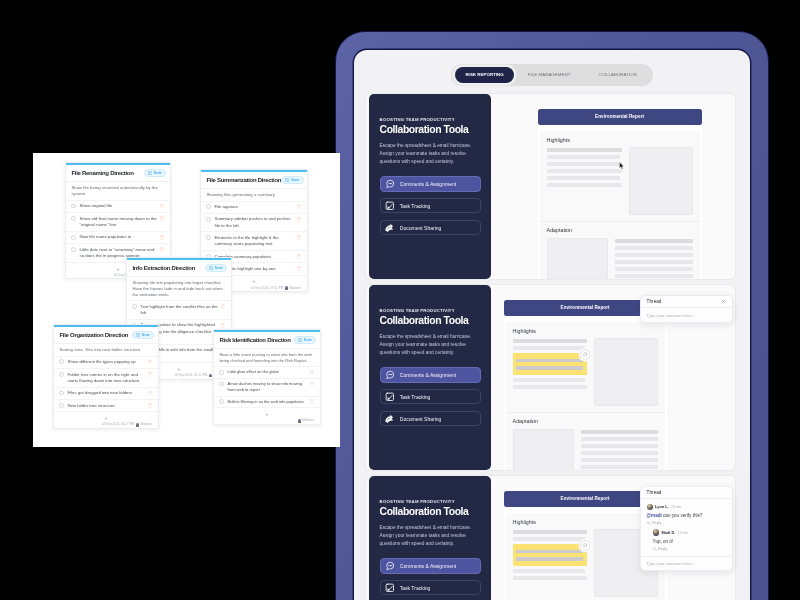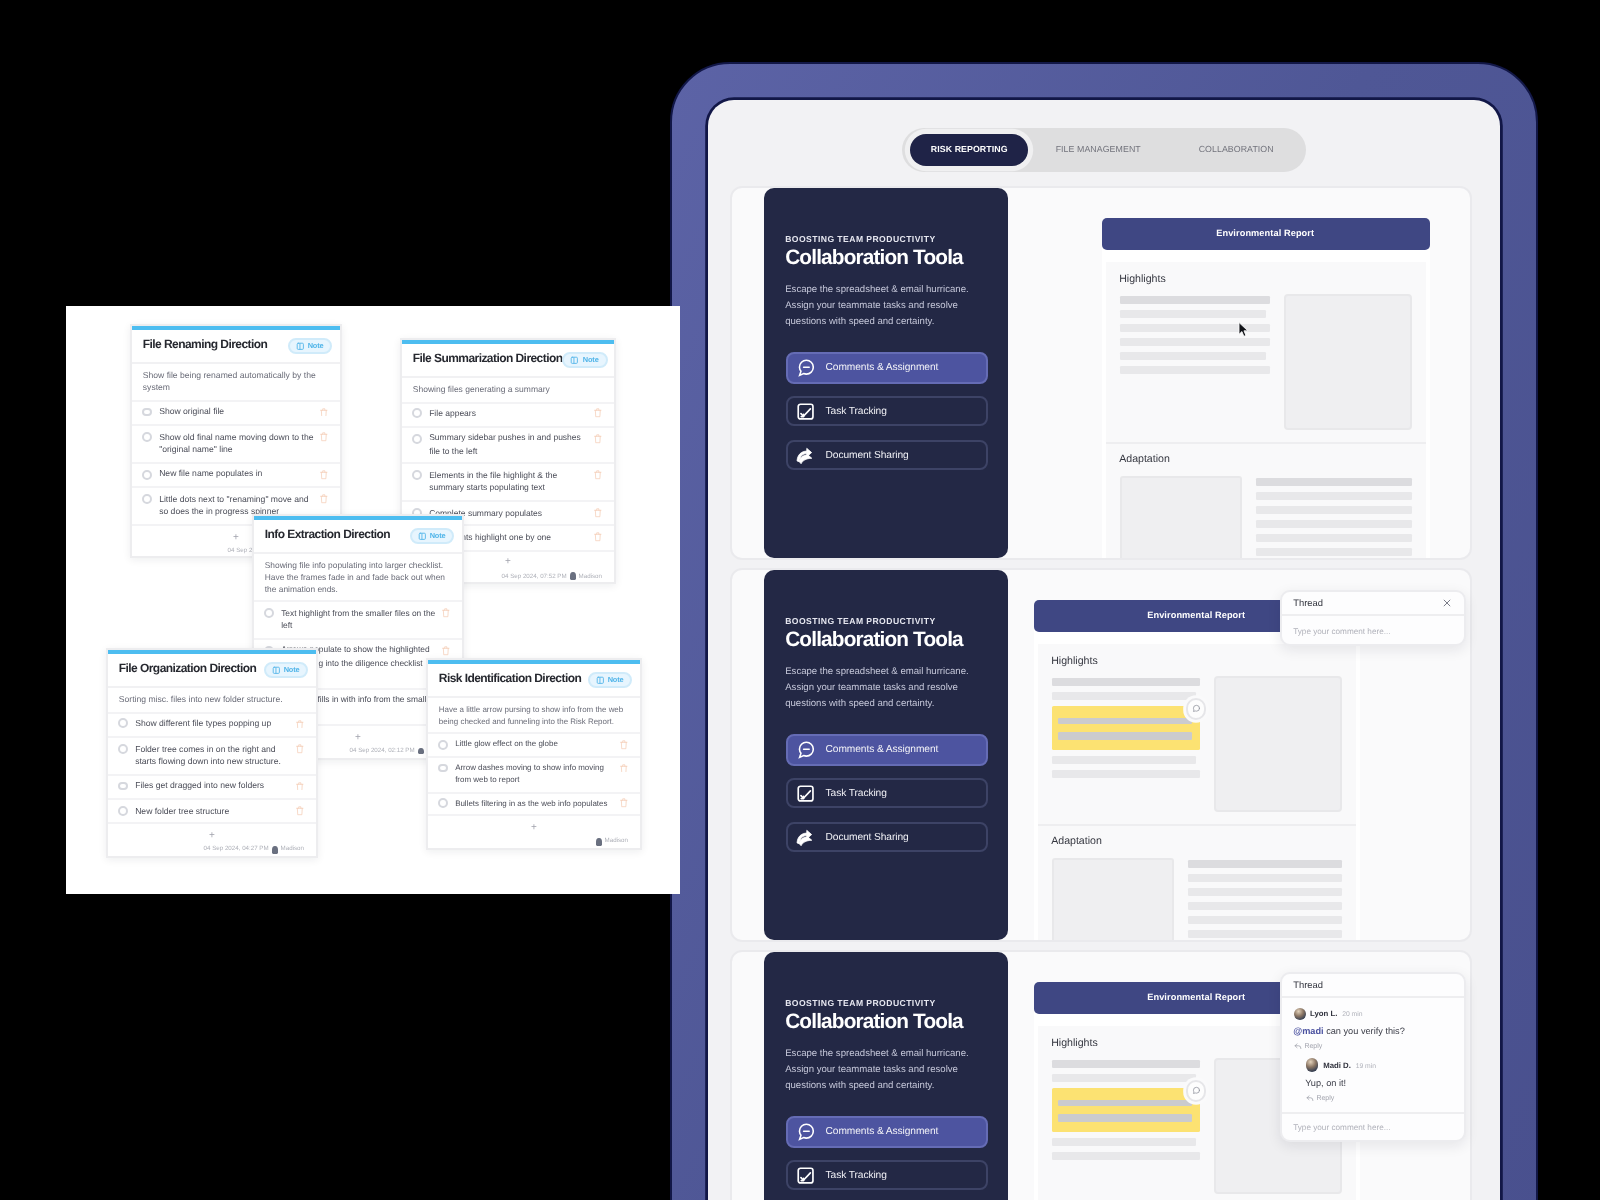--- a/index.html
+++ b/index.html
@@ -19,21 +19,21 @@
   #tabbar{position:absolute;left:97px;top:14.5px;width:202px;height:22px;z-index:40;
     background:#dededf;border-radius:11px;display:flex;align-items:center;}
   .tab{font-size:4.4px;letter-spacing:.04px;color:#72737c;font-weight:400;
        text-align:center;line-height:1;}
   .tab.active{background:#1f2347;color:#fff;font-weight:700;border-radius:8px;
        box-shadow:0 0 0 2.6px #f0f0f1;}
 
   
   .panel{position:absolute;left:11px;width:369px;height:185px;background:#fafafb;
     border-radius:6px;border:1px solid #eaeaed;overflow:hidden;}
-  .pbody{position:absolute;left:16px;top:0;width:100%;height:100%;display:flex;justify-content:flex-end;}
+  .pbody{position:absolute;left:3px;top:0;width:100%;height:100%;display:flex;justify-content:flex-end;}
   .sidepane{width:122px;background:#232845;border-radius:5px;padding:24px 10px 0 11px;
     box-sizing:border-box;position:relative;flex:none;}
   .eyebrow{font-size:4.3px;font-weight:700;letter-spacing:.22px;color:#e6e7f0;line-height:1;}
   .bigtitle{font-size:10.4px;font-weight:700;color:#ffffff;letter-spacing:-.42px;
     margin-top:3.5px;line-height:1;white-space:nowrap;}
   .blurb{font-size:4.8px;line-height:1.72;color:#c6c8da;margin-top:6px;}
   .navbtn{height:15.5px;border:1px solid #3d4366;border-radius:4px;margin-bottom:6.4px;
     display:flex;align-items:center;padding-left:4.2px;gap:5.4px;box-sizing:border-box;}
   .navbtn.on{background:#4d54a0;border-color:#656cb5;}
   .navbtn span.lbl{font-size:5.1px;color:#f2f2f7;letter-spacing:-.04px;}

